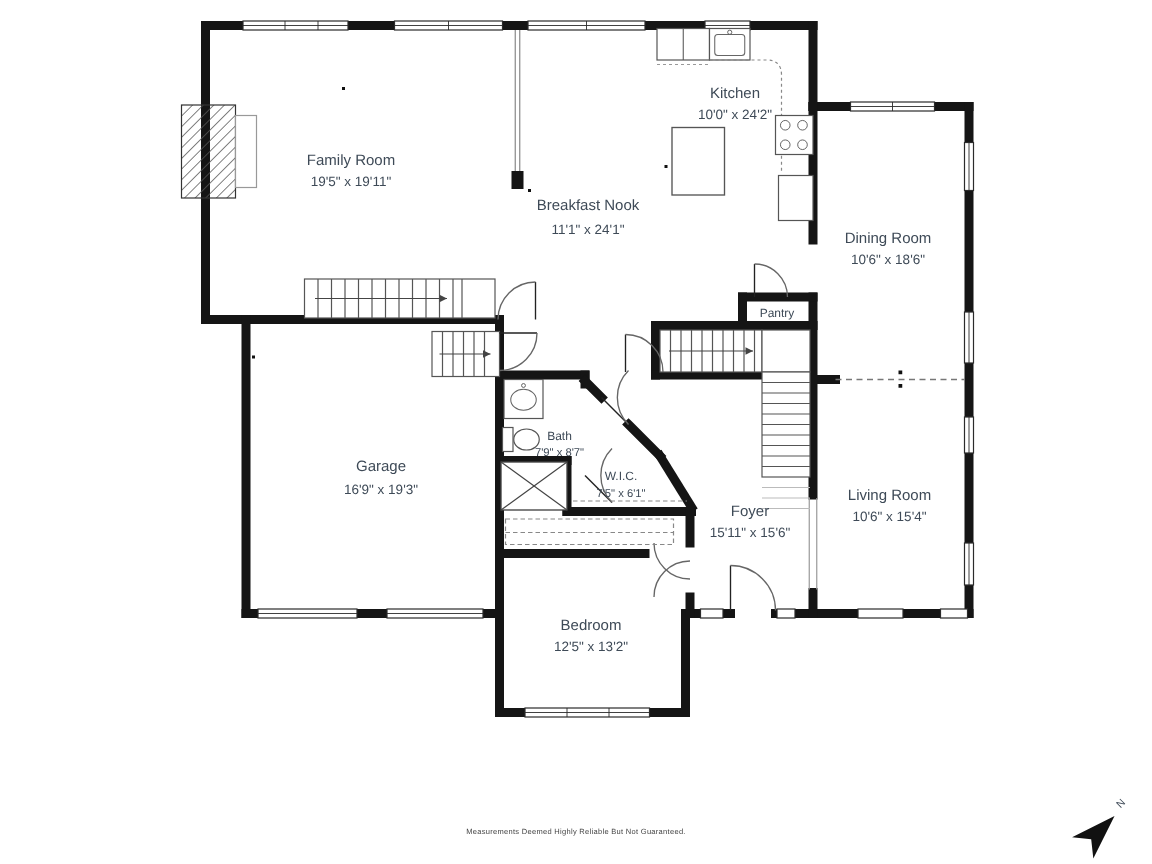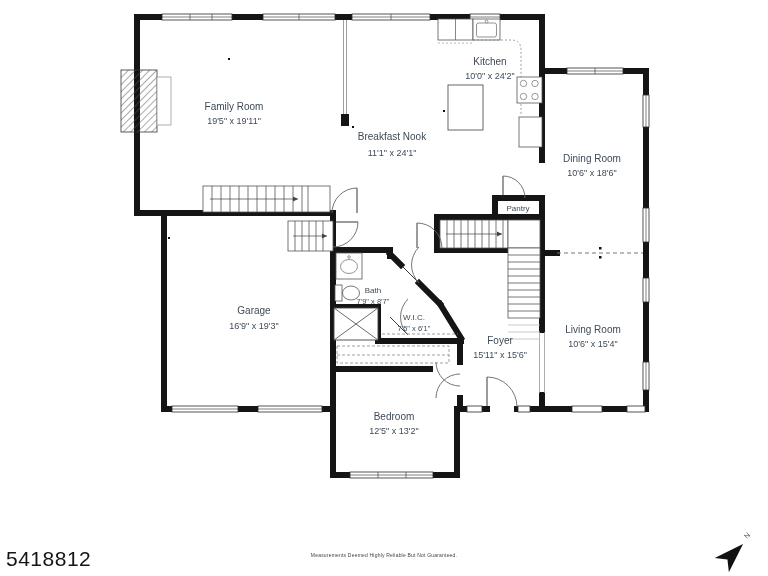--- a/index.html
+++ b/index.html
@@ -322,16 +322,15 @@
   </g>
 
   <g>
     <g transform="translate(731,556) rotate(-45)">
       <path d="M17,0 L-13,10 L-5,0 L-13,-10 Z" fill="#111"></path>
     </g>
     <text x="747" y="539" font-size="7" fill="#111" transform="rotate(-45 747 539)">N</text>
   </g>
 </svg>
 
-<div class="mls">5418812</div>
 <div class="disclaimer">Measurements Deemed Highly Reliable But Not Guaranteed.</div>
 
 </div>
 
 </body></html>

